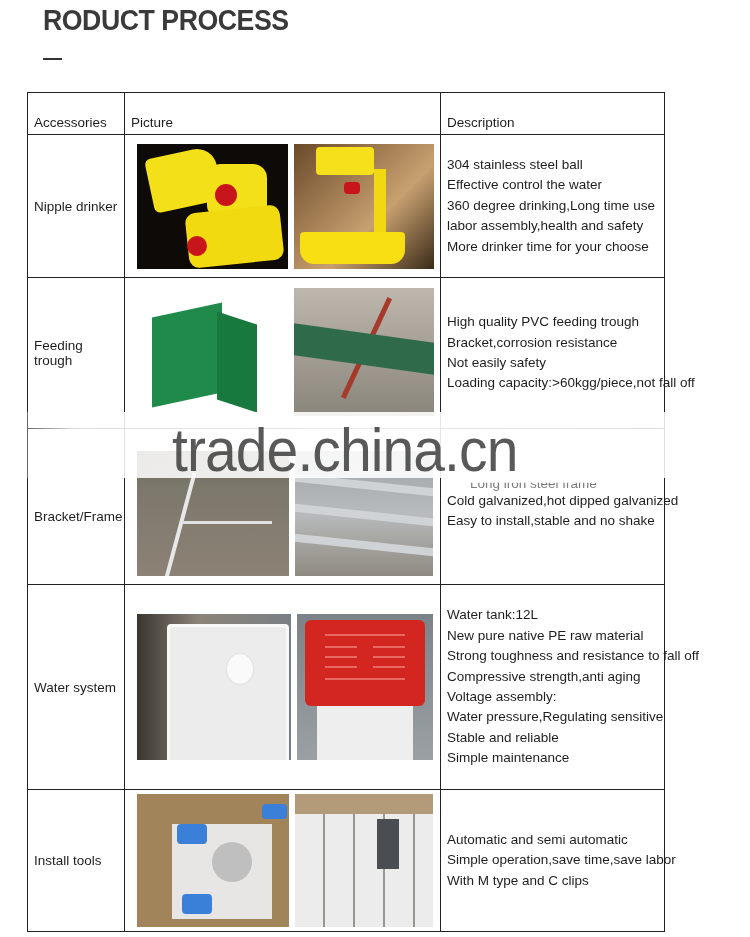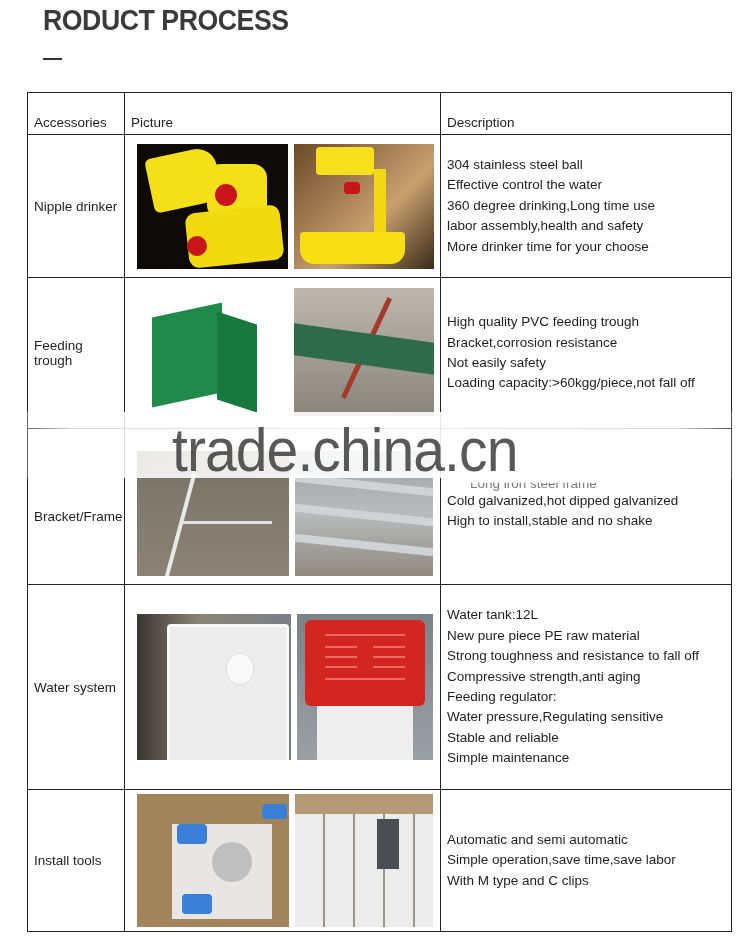--- a/index.html
+++ b/index.html
@@ -1,19 +1,19 @@
 <!DOCTYPE html>
 <html><head>
 <meta charset="utf-8">
 <style>
   html, body { margin:0; padding:0; background:#ffffff; }
   body { width:750px; height:937px; position:relative; overflow:hidden; font-family:"Liberation Sans", sans-serif; color:#1e1e1e; }
   .title { position:absolute; left:43px; top:4px; font-family:"Liberation Sans", sans-serif; font-size:29px; font-weight:bold; letter-spacing:-0.5px; color:#3a3a3a; transform:scaleX(0.92); transform-origin:left top; }
   .title-dash { position:absolute; left:43px; top:58px; width:19px; height:2px; background:#333; }
-  table.spec { position:absolute; left:27px; top:92px; width:705px; border-collapse:collapse; table-layout:fixed;padding-left:22px; }
+  table.spec { position:absolute; left:27px; top:92px; width:638px; border-collapse:collapse; table-layout:fixed;padding-left:22px; }
   table.spec td, table.spec th { border:1.5px solid #222; font-size:13.5px; font-weight:normal; text-align:left; vertical-align:middle; padding:0 6px; color:#1e1e1e; }
   table.spec th { vertical-align:bottom; padding-bottom:4px; }
   .col-acc { width:97px; }
   .col-pic { width:316px; }
   .desc-line { line-height:20.4px; white-space:nowrap; }
   .pics { display:flex; gap:6px; padding-left:6px; }
   .ph { position:relative; overflow:hidden; }
 
   
   .nd1 { width:152px; height:125px; background:#0d0a08; }
@@ -150,21 +150,21 @@
             </div>
         <div class="ph bf2">
               <i class="t1"></i>
               <i class="t2"></i>
               <i class="t3"></i>
             </div>
       </div>
     </td>
     <td style="vertical-align:top; padding-top:62px">
       <div class="desc-line">Cold galvanized,hot dipped galvanized</div>
-      <div class="desc-line">High to install,stable and no shake</div>
+      <div class="desc-line">Easy to install,stable and no shake</div>
     </td>
   </tr>
 
   <tr style="height:205px">
     <td>Water system</td>
     <td>
       <div class="pics">
         <div class="ph ws1">
               <i class="tank"></i>
               <i class="ball"></i>
@@ -179,24 +179,24 @@
                 <i style="left:68px;top:36px;width:32px"></i>
             <i style="left:20px;top:46px;width:32px"></i>
                 <i style="left:68px;top:46px;width:32px"></i>
             <i style="left:20px;top:58px;width:80px"></i>
           </i>
         </div>
       </div>
     </td>
     <td>
       <div class="desc-line">Water tank:12L</div>
-      <div class="desc-line">New pure piece PE raw material</div>
+      <div class="desc-line">New pure native PE raw material</div>
       <div class="desc-line">Strong toughness and resistance to fall off</div>
       <div class="desc-line">Compressive strength,anti aging</div>
-      <div class="desc-line">Feeding regulator:</div>
+      <div class="desc-line">Voltage assembly:</div>
       <div class="desc-line">Water pressure,Regulating sensitive</div>
       <div class="desc-line">Stable and reliable</div>
       <div class="desc-line">Simple maintenance</div>
     </td>
   </tr>
 
   <tr style="height:142px">
     <td>Install tools</td>
     <td>
       <div class="pics">

